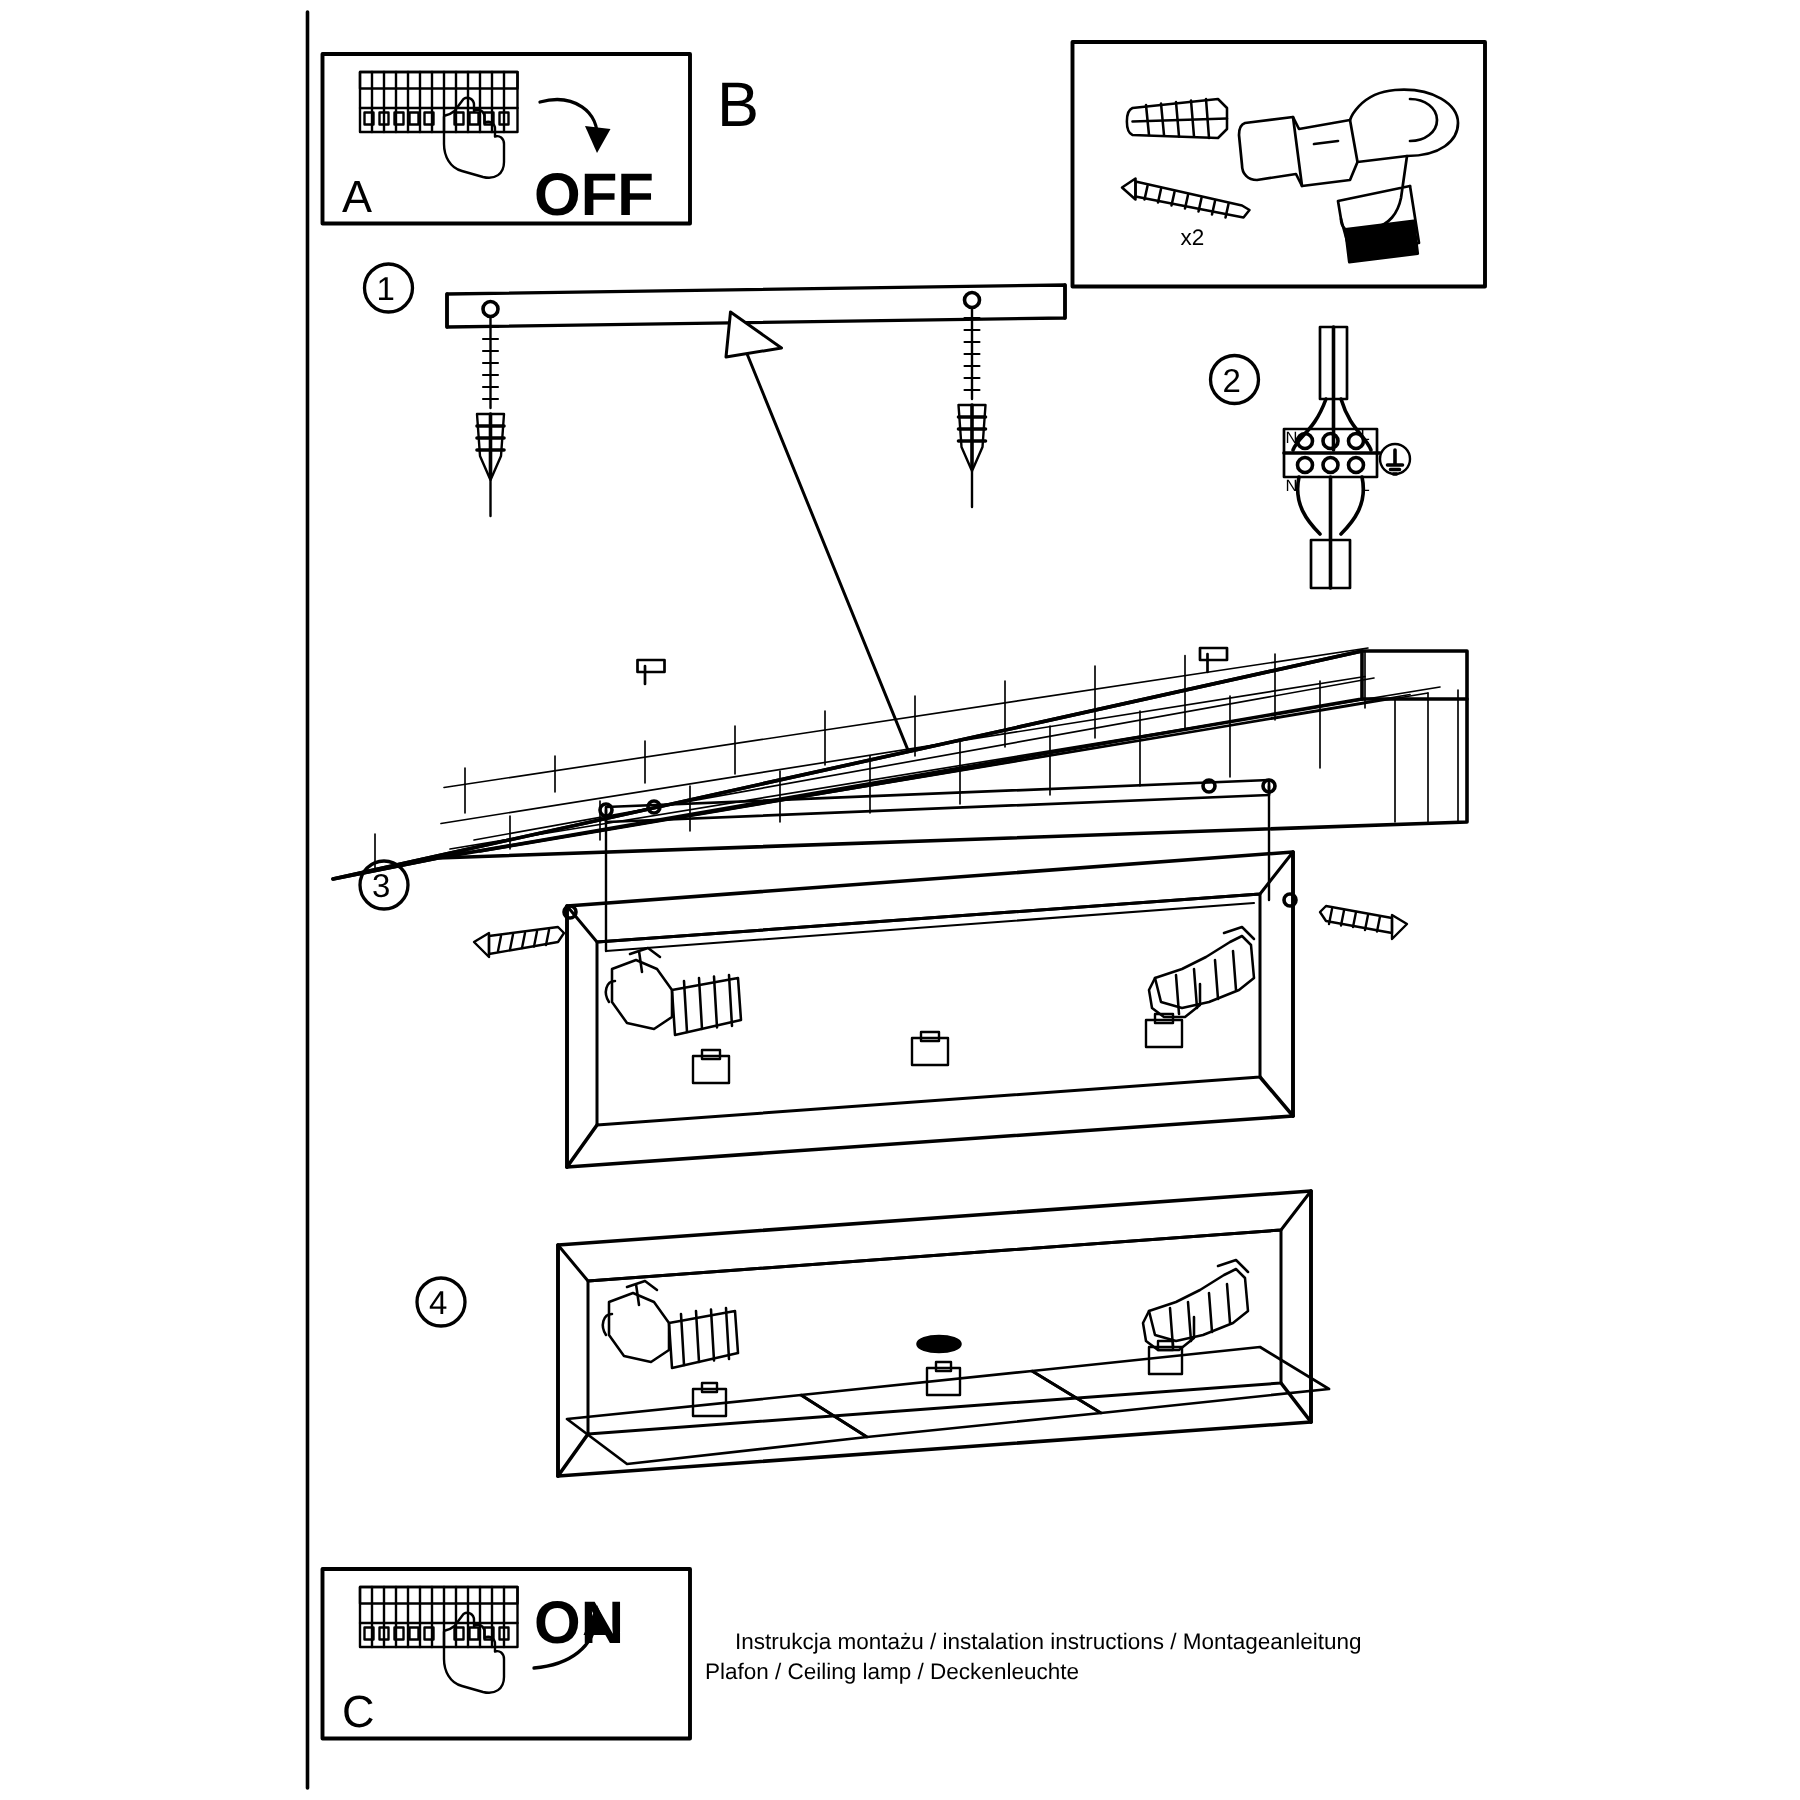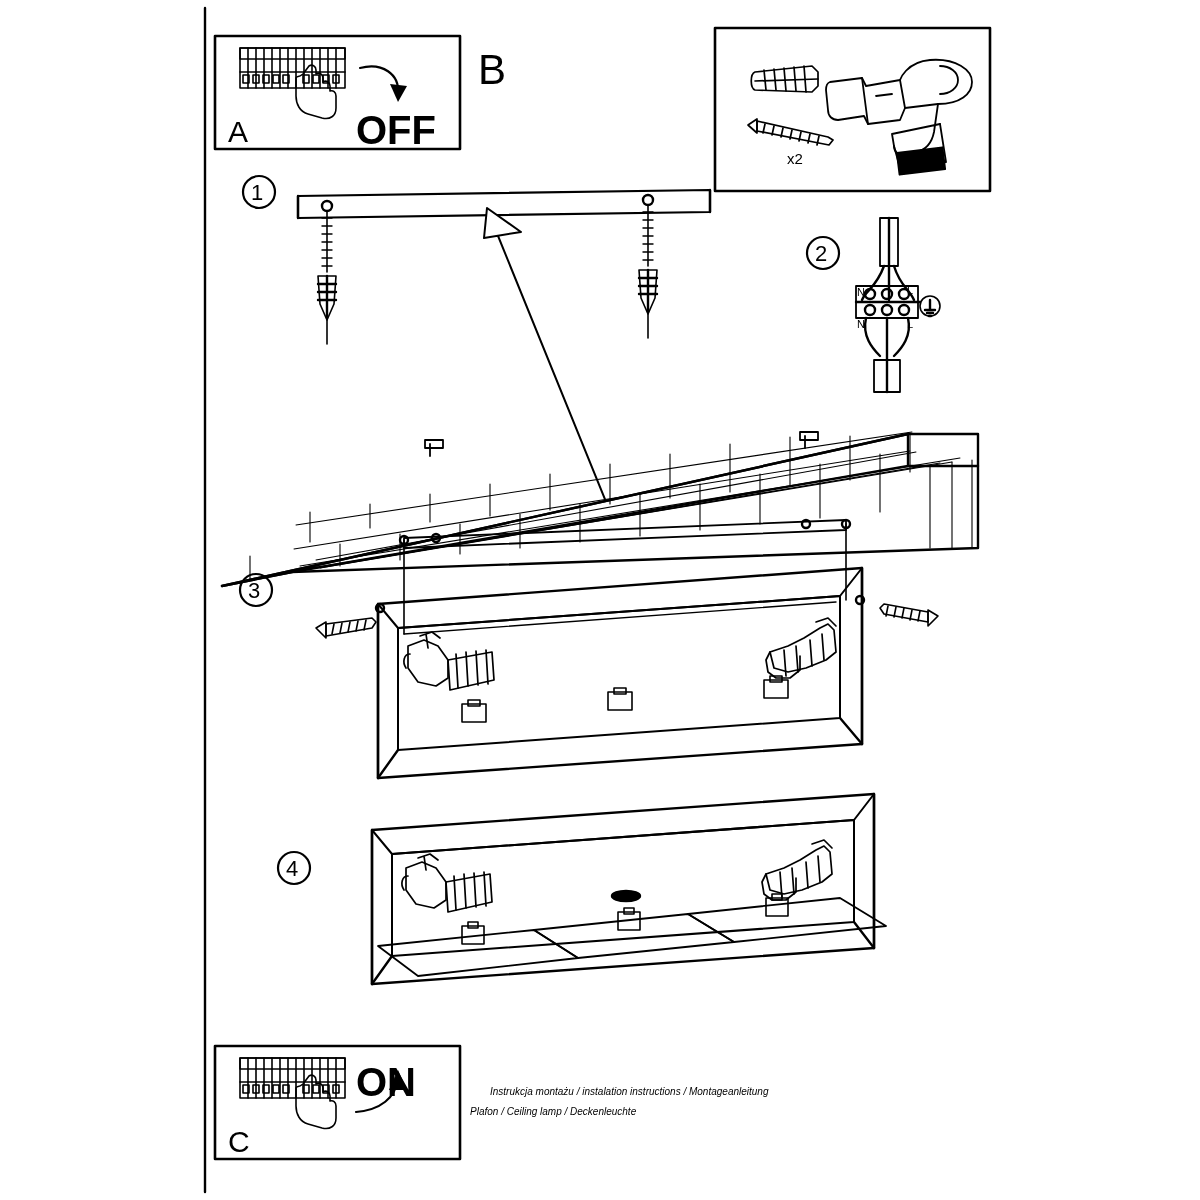--- a/index.html
+++ b/index.html
@@ -45,22 +45,21 @@
   .label-x2 {
     font-size: 15px;
   }
   .step-num {
     font-size: 22px;
   }
   .wire-letter {
     font-size: 11px;
   }
   .footer-line {
-    font-size: 10px;
-    font-style: italic;
+    font-size: 15px;
   }
 </style>
 </head>
 <body>
 
 <div id="sheet">
 
   <svg class="layer" viewBox="0 0 1200 1200" xmlns="http://www.w3.org/2000/svg">
     <g fill="none" stroke="#000" stroke-width="2.4" stroke-linejoin="round" stroke-linecap="round">
 

